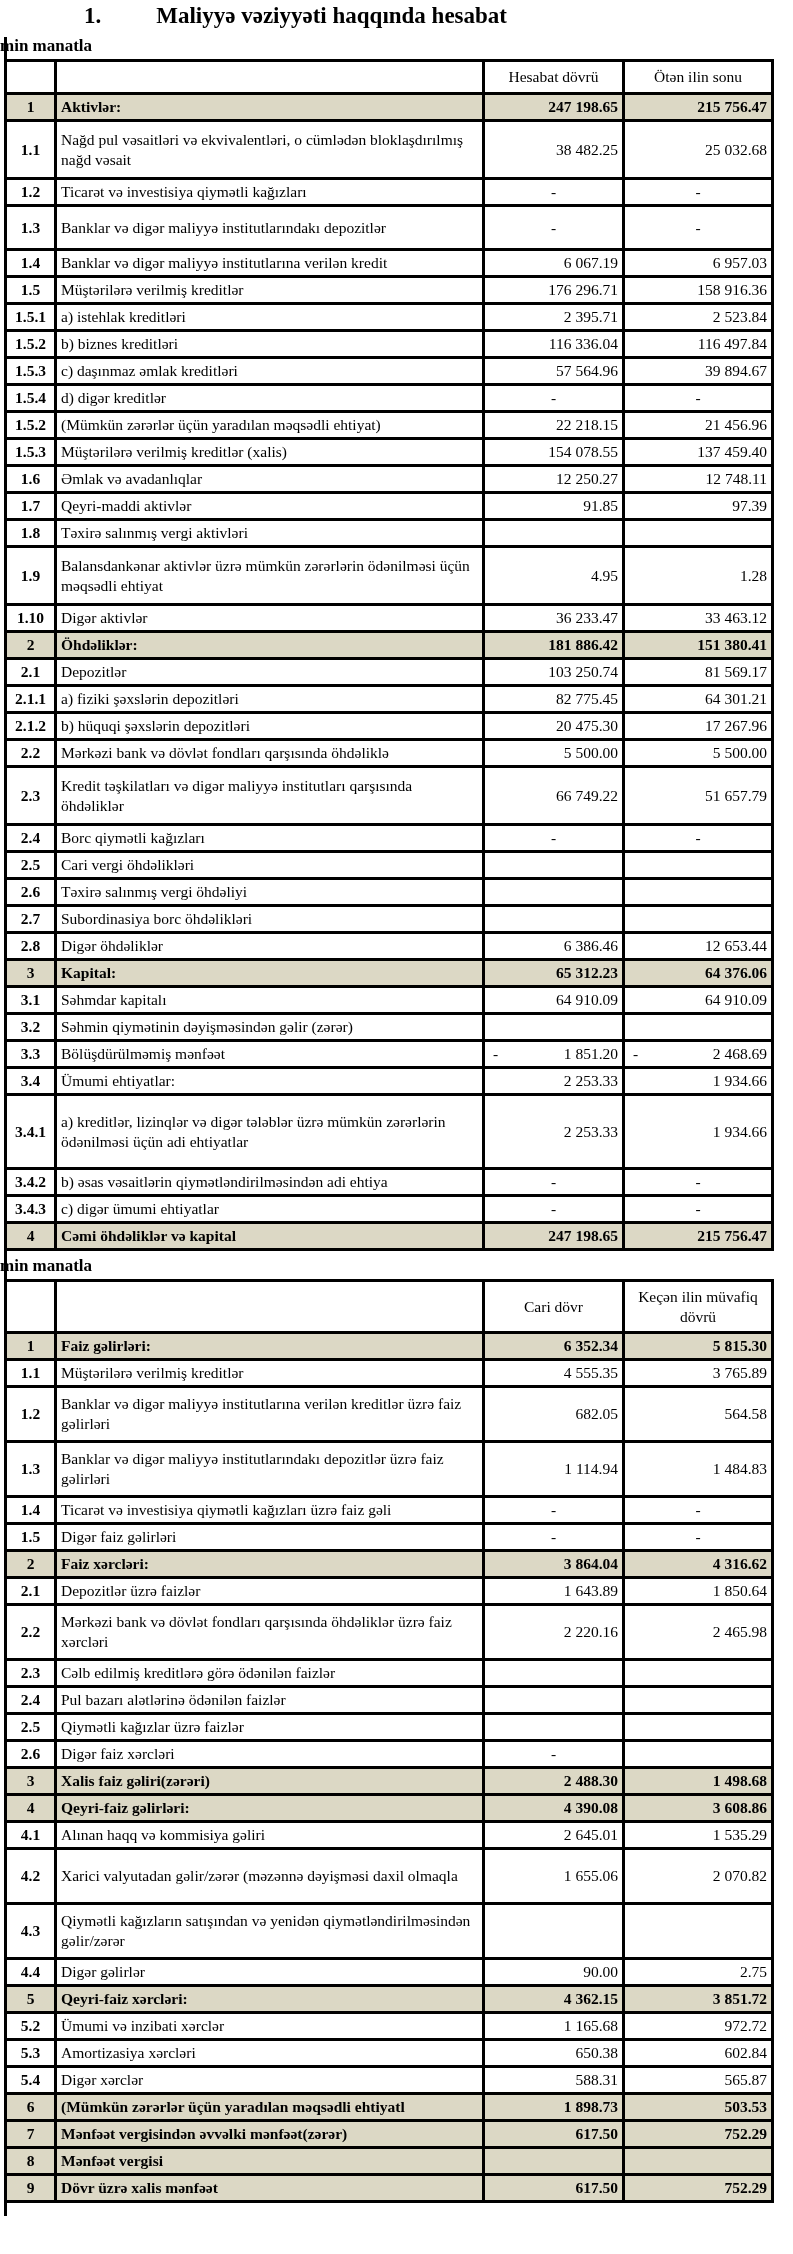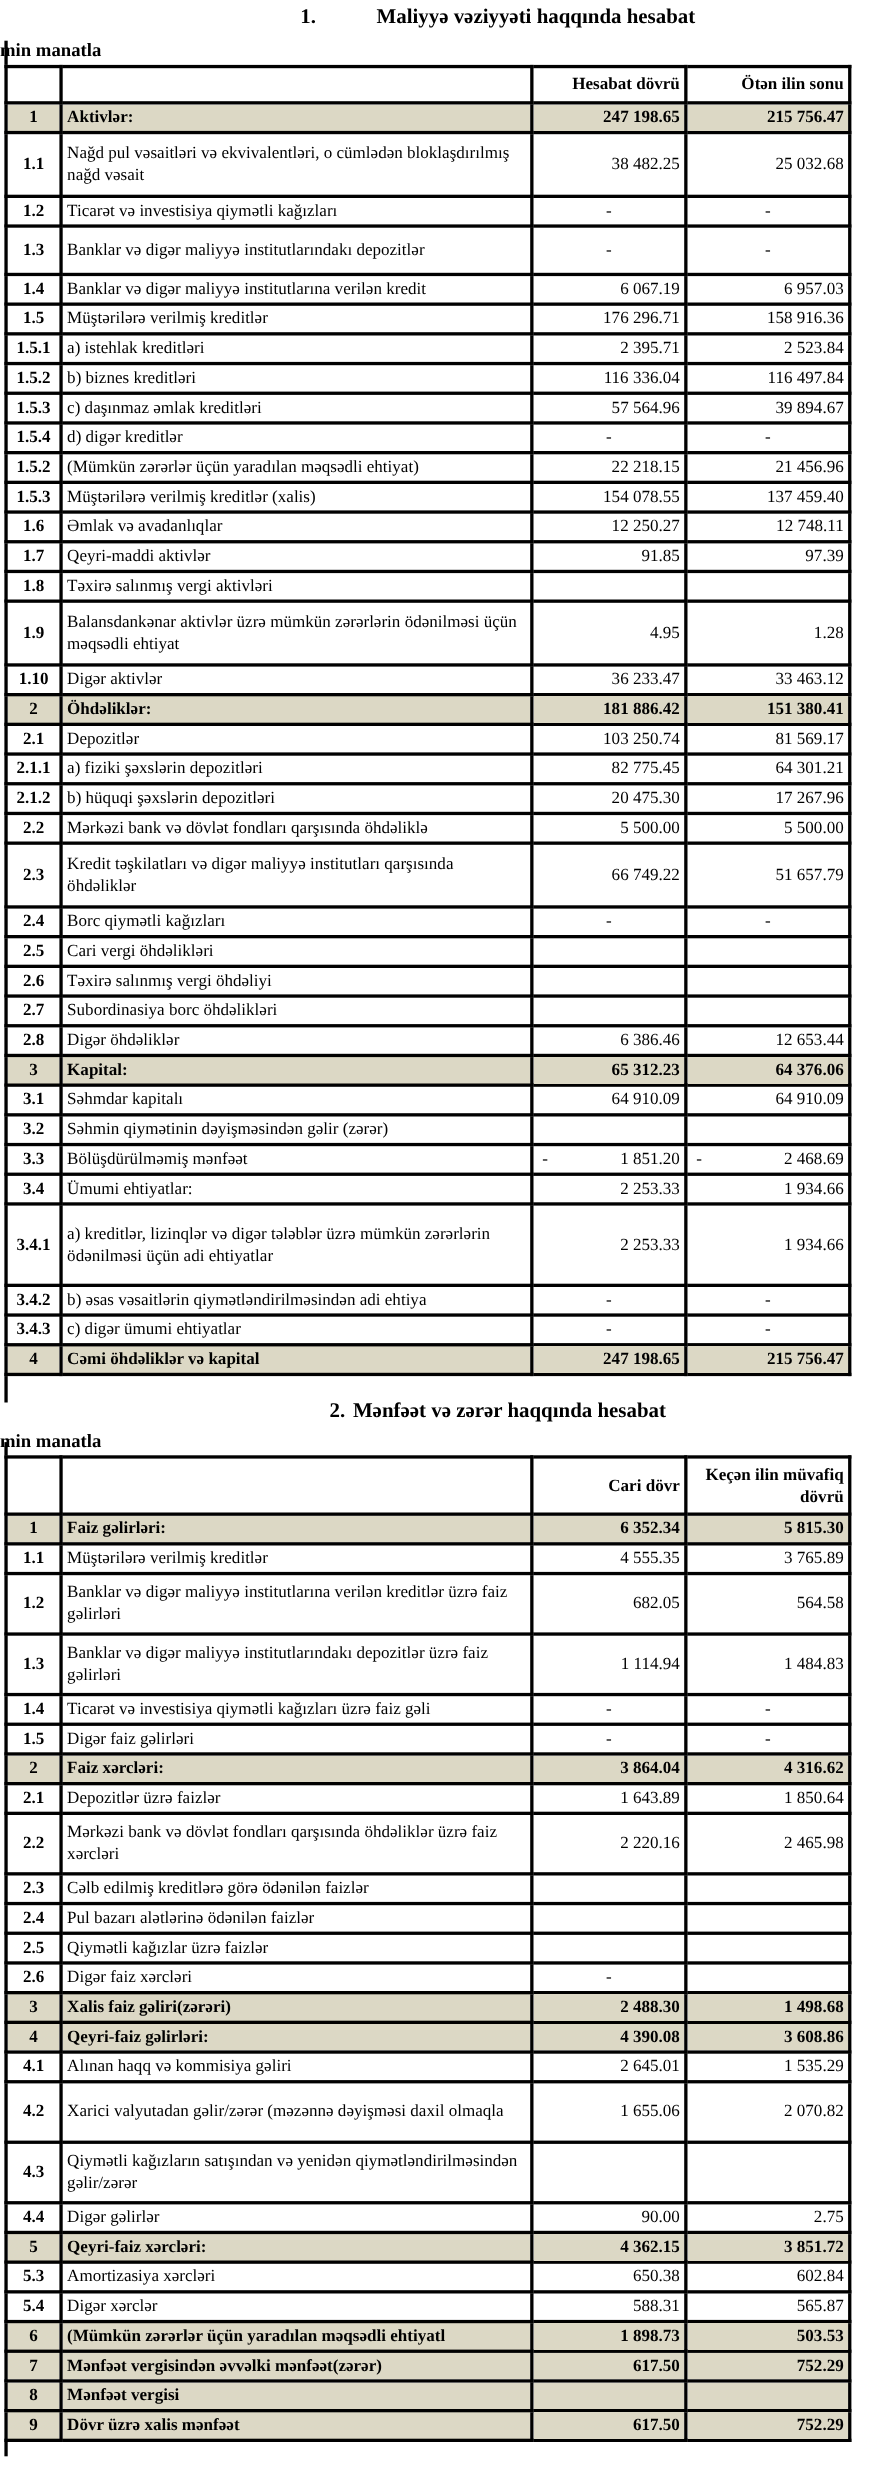--- a/index.html
+++ b/index.html
@@ -4,22 +4,22 @@
 <style>
   html,body{margin:0;padding:0;}
   body{
     width:793px;height:2254px;background:#ffffff;color:#000;
     font-family:"Liberation Serif", serif;
     -webkit-font-smoothing:antialiased;
     overflow:hidden;
   }
   .titleline{
     width:100%;box-sizing:border-box;
-    text-align:center;padding-left:112px;
-    font-weight:bold;font-size:19px;line-height:24px;
+    text-align:left;padding-left:84px;
+    font-weight:bold;font-size:23px;line-height:24px;
   }
   .title-1{margin-top:4px;}
   .title-2{margin-top:20px;}
   .tgap1{display:inline-block;width:55px;}
   .tgap2{display:inline-block;width:7px;}
   .unit{
     font-weight:bold;font-size:17px;line-height:20px;
   }
   .unit-1{margin:8px 20px 3px 0;}
   .unit-2{margin:5px 58px 3px 0;}
@@ -46,21 +46,21 @@
     font-size:15.5px;line-height:20px;
     padding:2px 4px;
     box-sizing:border-box;
     overflow:hidden;
   }
   .fin-1 thead tr{height:33px;}
   .fin-2 thead tr{height:52px;}
   table.fin tbody tr{height:26px;}
 
   td.corner{border-top:none;}
-  td.hdr{text-align:right;font-weight:bold;font-size:16.5px;line-height:21px;padding:1px 2px;}
+  td.hdr{text-align:center;font-weight:normal;font-size:16.5px;line-height:21px;padding:1px 2px;}
 
   td.no{text-align:center;font-weight:bold;font-size:15px;padding:1px 1px;}
   td.lbl{text-align:left;padding-left:5px;padding-right:3px;}
   td.lbl.clip{white-space:nowrap;}
   td.val{text-align:right;padding-right:20px;font-size:15px;position:relative;}
   td.val.dash{text-align:center;padding-right:4px;}
   td.val .minus{position:absolute;left:8px;top:50%;transform:translateY(-50%);}
   tr.sec td{background:#dcd8c5;font-weight:bold;}
 </style>
 </head>
@@ -309,23 +309,20 @@
           <tr class="sec">
             <td class="no">4</td>
             <td class="lbl">Cəmi öhdəliklər və kapital</td>
             <td class="val">247 198.65</td>
             <td class="val">215 756.47</td>
           </tr>
         </tbody>
     </table>
   </div>
 
-  <div class="titleline title-2">
-    <span>2.</span><span class="tgap2"></span><span>Mənfəət və zərər haqqında hesabat</span>
-  </div>
   <div class="unit unit-2">min manatla</div>
 
   <div class="twrap twrap-2">
     <table class="fin fin-2">
       <colgroup>
           <col class="c-no">
           <col class="c-lbl">
           <col class="c-v1">
           <col class="c-v2">
         </colgroup>
@@ -452,20 +449,26 @@
             <td class="val">90.00</td>
             <td class="val">2.75</td>
           </tr>
           <tr class="sec">
             <td class="no">5</td>
             <td class="lbl">Qeyri-faiz xərcləri:</td>
             <td class="val">4 362.15</td>
             <td class="val">3 851.72</td>
           </tr>
           <tr>
+            <td class="no">5.2</td>
+            <td class="lbl">Ümumi və inzibati xərclər</td>
+            <td class="val">1 165.68</td>
+            <td class="val">972.72</td>
+          </tr>
+          <tr>
             <td class="no">5.3</td>
             <td class="lbl">Amortizasiya xərcləri</td>
             <td class="val">650.38</td>
             <td class="val">602.84</td>
           </tr>
           <tr>
             <td class="no">5.4</td>
             <td class="lbl">Digər xərclər</td>
             <td class="val">588.31</td>
             <td class="val">565.87</td>

